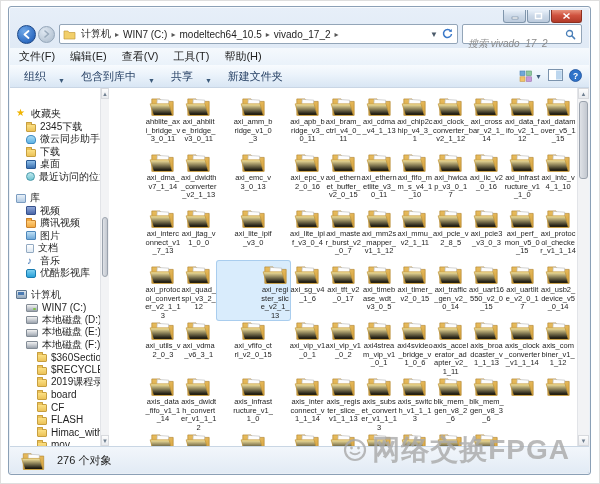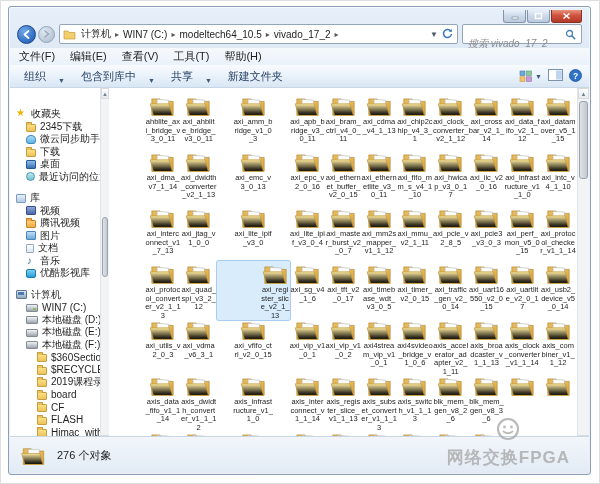--- a/index.html
+++ b/index.html
@@ -89,27 +89,27 @@
   
   .main { flex:1; display:flex; overflow:hidden; }
   .folder-grid { flex:1; display:grid; grid-template-columns:repeat(11,1fr); grid-auto-rows:56px;
                  padding:5px 1px 0 3px; overflow:hidden; align-items:start;margin-left:33px; }
   .cell { display:flex; flex-direction:column; align-items:center; padding-top:1px; border-radius:2px; }
   .cell.selected { background:#d9ecfc; box-shadow:0 0 0 1px #a9cdee;padding-left:44px; }
   .ficon { width:29px; height:23px; flex:none; }
   .flabel { font-size:7.5px; line-height:8.5px; text-align:center; word-break:break-all;
             color:#1e1e1e; max-width:40px; margin-top:1px; }
   
-  .statusbar { position:absolute; left:1px; right:1px; bottom:1px; height:37px;
+  .statusbar { position:absolute; left:1px; right:1px; bottom:1px; height:27px;
                background:linear-gradient(#f2f6fb,#e2ebf5); border-top:1px solid #c9d6e4;
                border-radius:0 0 2px 2px; display:flex; align-items:center; padding-left:10px; gap:10px; }
   .status-text { font-size:11px; color:#1e1e1e; }
   
   .watermark { position:absolute; right:20px; bottom:5px; display:flex; align-items:center; gap:5px;
-               color:#a9a9a9; opacity:.8; font-size:17px; font-weight:bold; letter-spacing:1px; pointer-events:none;flex-direction:column; }
+               color:#a9a9a9; opacity:.8; font-size:28px; font-weight:bold; letter-spacing:1px; pointer-events:none; }
 </style>
 </head>
 <body>
 
 <svg width="0" height="0" style="position:absolute">
   <defs>
     <linearGradient id="fback" x1="0" y1="0" x2="0" y2="1">
       <stop offset="0" stop-color="#e8bc5e"></stop>
         <stop offset="1" stop-color="#d29f3c"></stop>
     </linearGradient>

